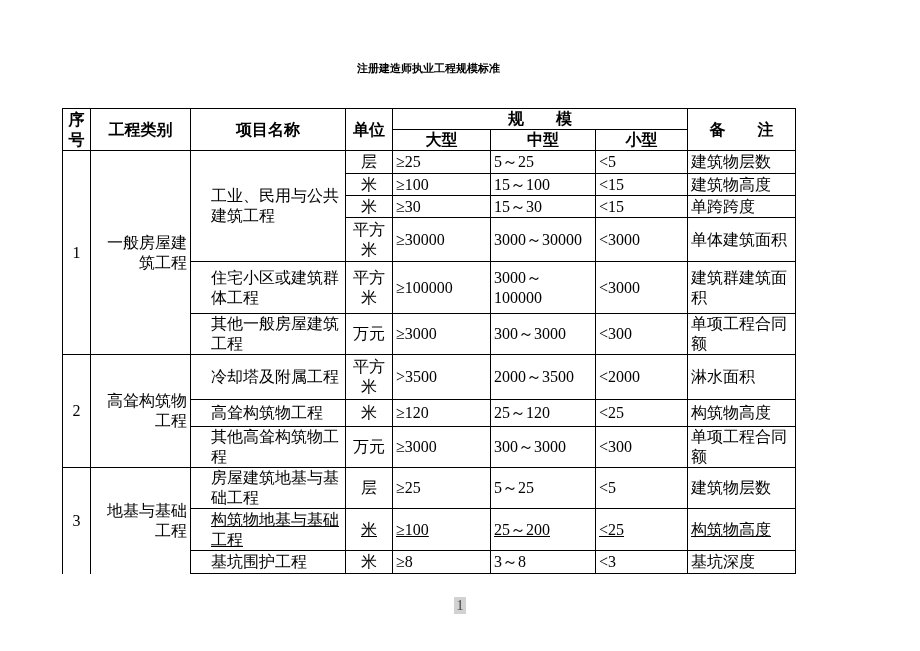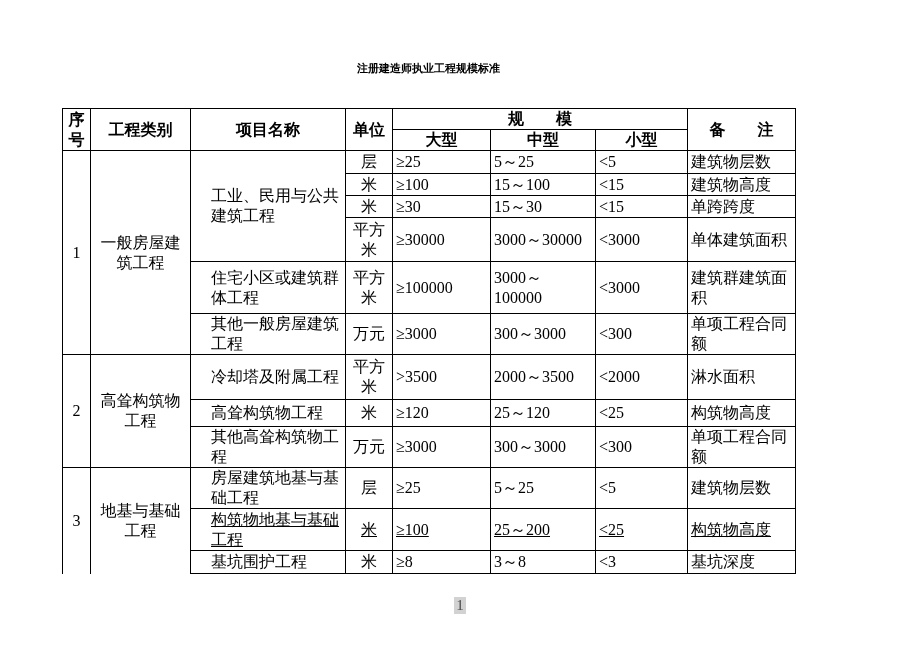--- a/index.html
+++ b/index.html
@@ -26,21 +26,21 @@
   .spec-table th, .spec-table td {
     border: 1px solid #000;
     padding: 0 3px;
     font-size: 16px;
     line-height: 20px;
     vertical-align: middle;
     overflow: hidden;
   }
   .spec-table th { font-weight: bold; text-align: center; padding: 0 1px; }
   td.c-no   { text-align: center; padding: 0; }
-  td.c-cat  { text-align: center; }
+  td.c-cat  { text-align: right; }
   td.c-proj { text-align: left; padding-left: 20px; }
   td.c-unit { text-align: center; padding: 0 1px; }
   td.c-val  { white-space: pre-line; }
   td.c-rem  { text-align: left; }
   td.no-bb  { border-bottom: none; }
 
   tr.rh-h1  { height: 19px; }
   tr.rh-h2  { height: 20px; }
   tr.rh-23  { height: 23px; }
   tr.rh-22  { height: 22px; }

